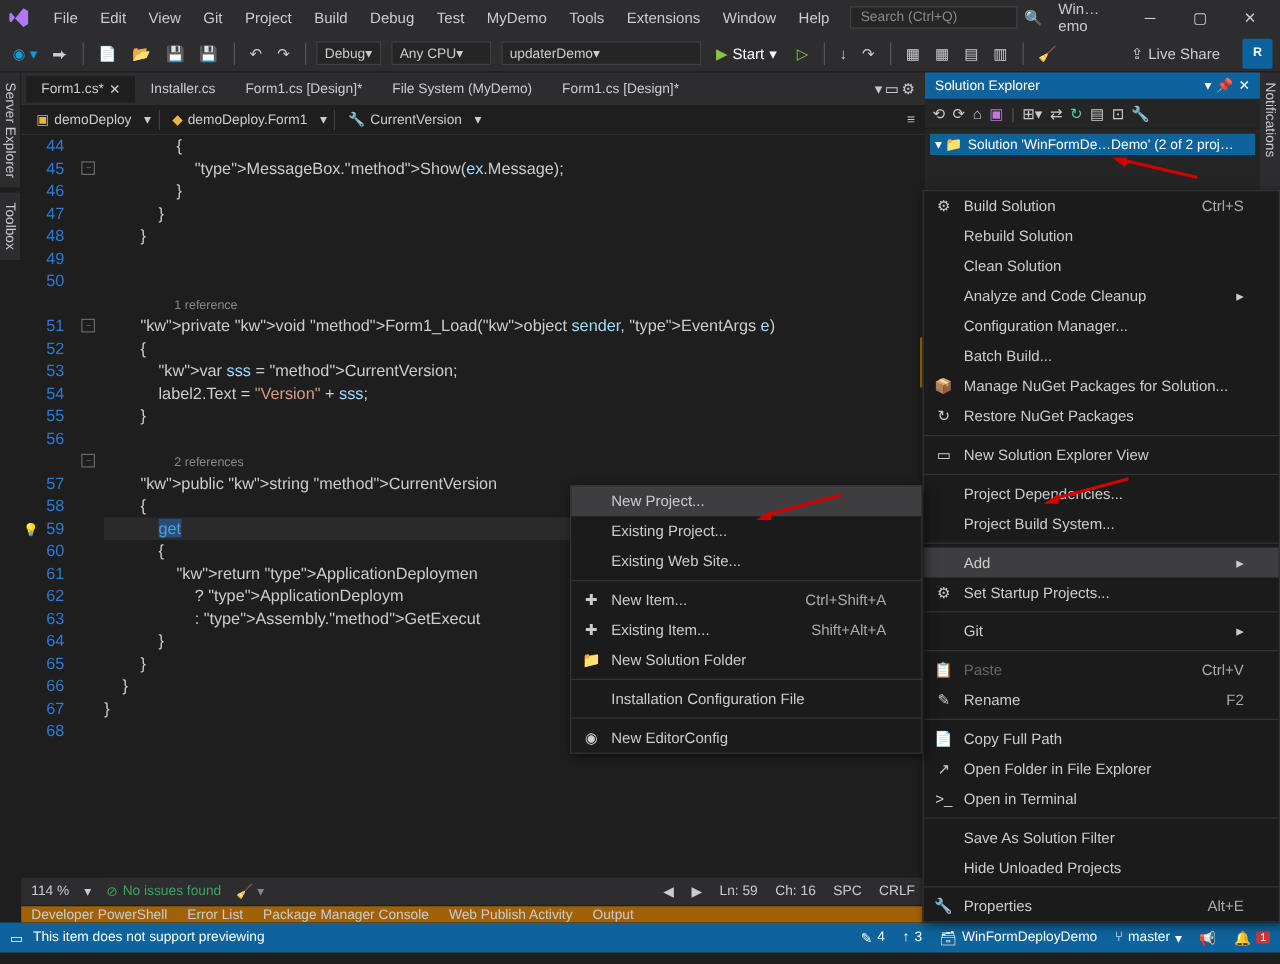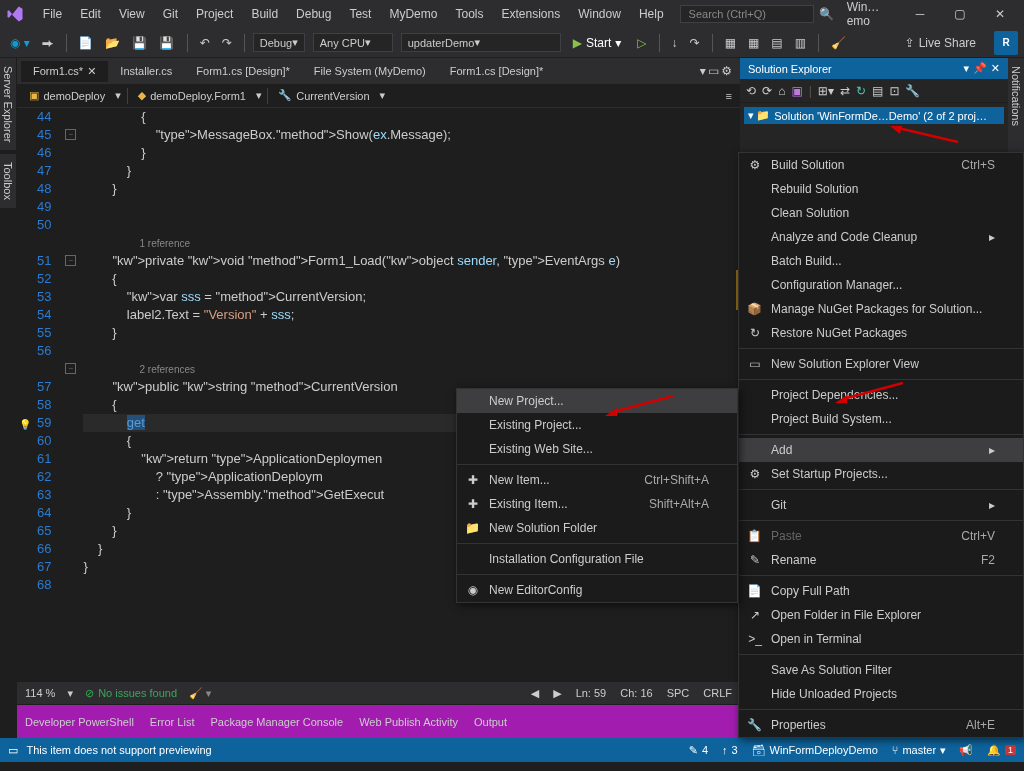--- a/index.html
+++ b/index.html
@@ -51,21 +51,21 @@
 .str { color: #d69d85; }
 .refs { color: #888; font-size: 10px; }
 .param { color: #9cdcfe; }
 .sel { background: #264f78; }
 .change-bar { position: absolute; right: 0; width: 4px; background: #8a6914; }
 
 .editor-status { height: 22px; background: #2d2d30; display: flex; align-items: center; padding: 0 8px; font-size: 11px; color: #ccc; gap: 12px; }
 .editor-status .right { margin-left: auto; display: flex; gap: 14px; }
 .no-issues { color: #3ba55c; display: flex; align-items: center; gap: 4px; }
 
-.output-tabs { height: 34px; background: #a21caf; display: flex; align-items: center; padding: 0 8px; gap: 16px; font-size: 11px; color: #ccc; border-top: 1px solid #1e1e1e; }
+.output-tabs { height: 14px; background: #a16207; display: flex; align-items: center; padding: 0 8px; gap: 16px; font-size: 11px; color: #ccc; border-top: 1px solid #1e1e1e; }
 .out-tab { cursor: pointer; }
 
 .right-panel { width: 268px; background: #252526; display: flex; flex-direction: column; }
 .panel-header { background: #0e639c; color: #fff; padding: 4px 8px; font-size: 11px; display: flex; align-items: center; }
 .panel-header .controls { margin-left: auto; display: flex; gap: 4px; }
 .panel-toolbar { height: 24px; display: flex; align-items: center; padding: 0 6px; gap: 6px; border-bottom: 1px solid #1e1e1e; }
 .panel-toolbar span { cursor: pointer; }
 .panel-search { padding: 4px; display: flex; }
 .panel-search input { flex: 1; background: #1e1e1e; border: 1px solid #3f3f46; padding: 2px 6px; color: #ccc; font-size: 11px; }
 .panel-tree { flex: 1; padding: 4px; font-size: 11px; color: #ccc; position: relative; }
@@ -338,24 +338,24 @@
       <span>Rebuild Solution</span>
     </div>
     <div class="ctx-item">
       <span>Clean Solution</span>
     </div>
     <div class="ctx-item">
       <span>Analyze and Code Cleanup</span>
       <span class="arrow">▸</span>
     </div>
     <div class="ctx-item">
+      <span>Configuration Manager...</span>
+    </div>
+    <div class="ctx-item">
       <span>Batch Build...</span>
-    </div>
-    <div class="ctx-item">
-      <span>Configuration Manager...</span>
     </div>
     <div class="ctx-item">
       <span class="icon">📦</span>
       <span>Manage NuGet Packages for Solution...</span>
     </div>
     <div class="ctx-item">
       <span class="icon">↻</span>
       <span>Restore NuGet Packages</span>
     </div>
     <div class="ctx-sep"></div>

